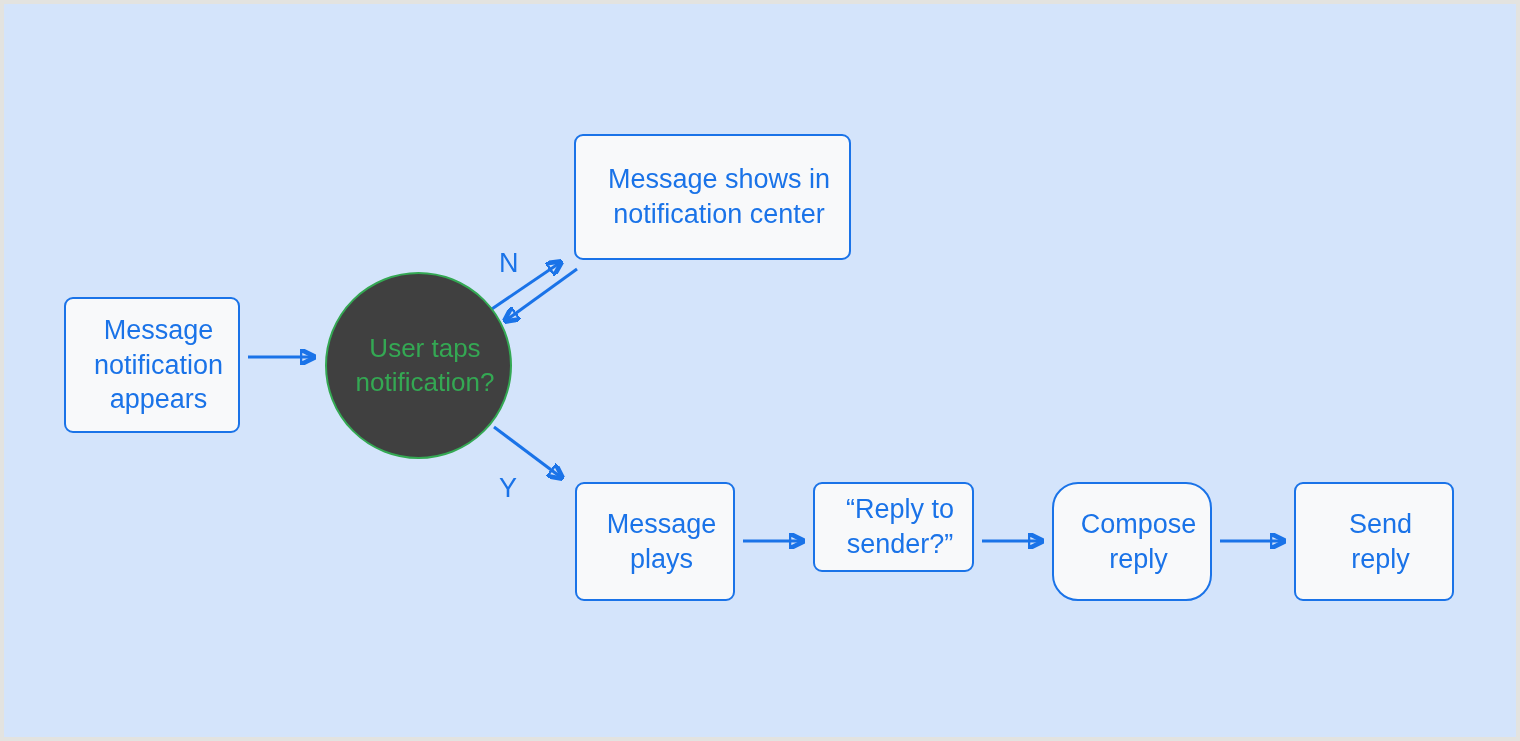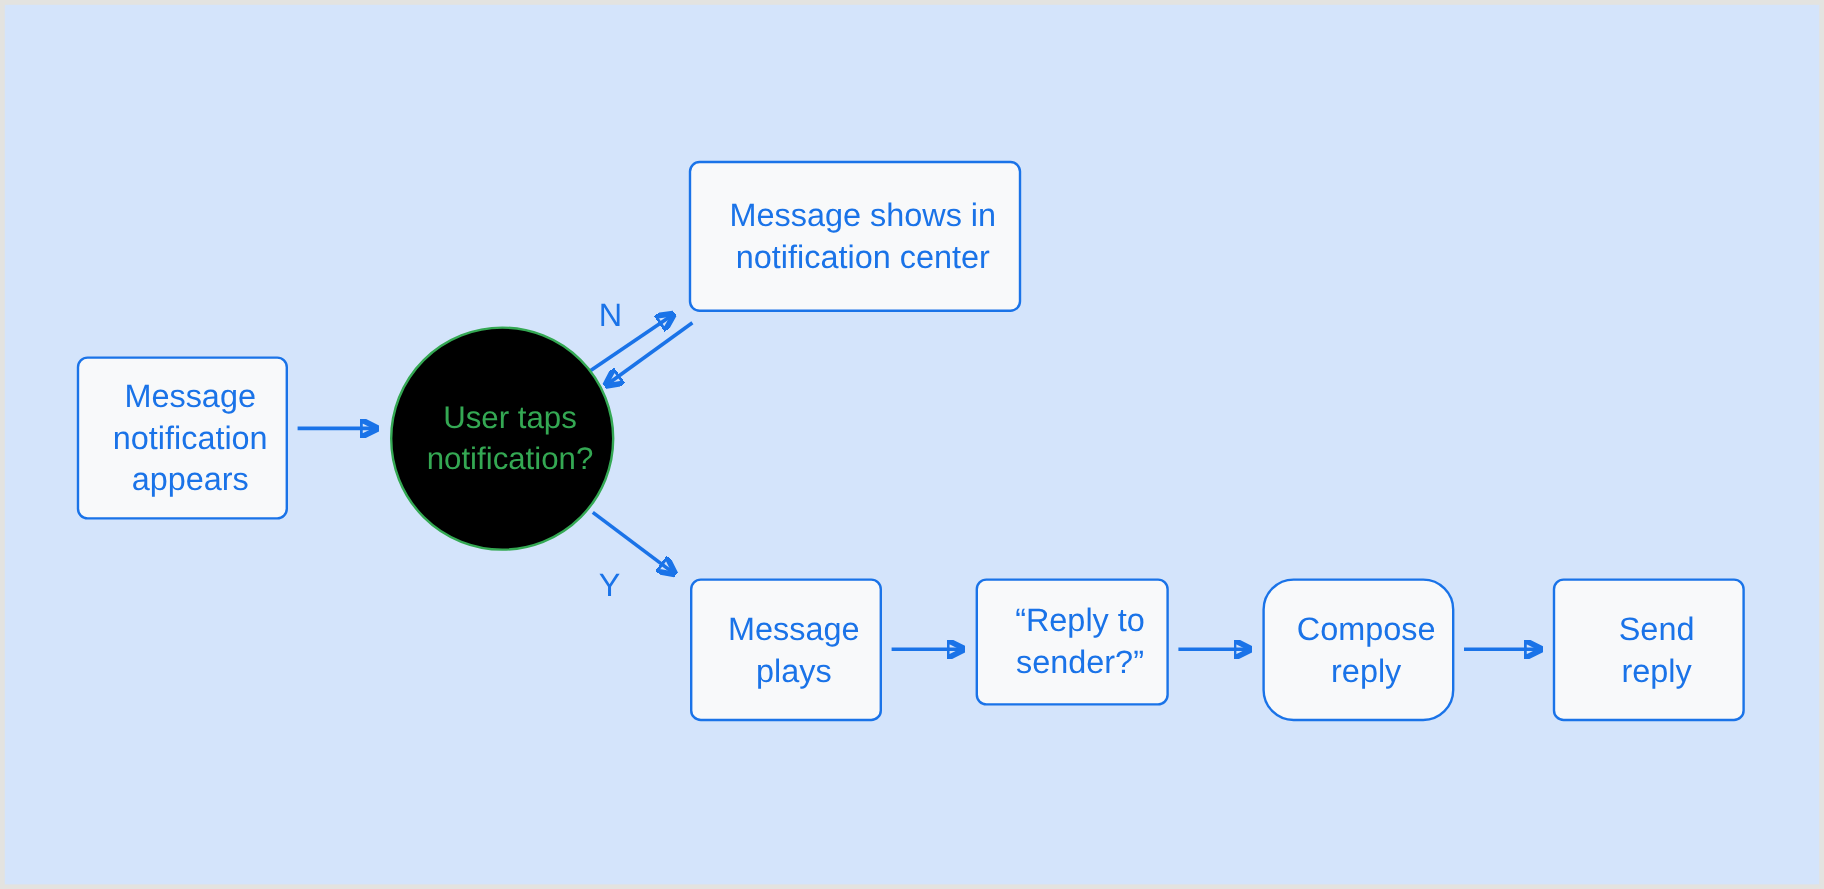--- a/index.html
+++ b/index.html
@@ -34,21 +34,21 @@
     padding-left: 13px;
   }
   .box {
     background: #f8f9fa;
     border: 2px solid #1a73e8;
     border-radius: 9px;
     color: #1a73e8;
     font-size: 27px;
   }
   .decision {
-    background: #000000;
+    background: #404040;
     border: 2px solid #34a853;
     border-radius: 50%;
     color: #34a853;
     font-size: 26px;
   }
   .edge-label {
     position: absolute;
     color: #1a73e8;
     font-size: 27px;
     line-height: 1;
@@ -115,21 +115,21 @@
 
   <div class="node decision" style="left:321px; top:268px; width:187px; height:187px;">User taps
 notification?</div>
 
   <div class="node box" style="left:570px; top:130px; width:277px; height:126px;">Message shows in
 notification center</div>
 
   <div class="node box" style="left:571px; top:478px; width:160px; height:119px;">Message
 plays</div>
 
-  <div class="node box" style="left:809px; top:478px; width:161px; height:106px;">“Reply to
+  <div class="node box" style="left:809px; top:478px; width:161px; height:90px;">“Reply to
 sender?”</div>
 
   <div class="node box" style="left:1048px; top:478px; width:160px; height:119px;border-radius:26px;">Compose
 reply</div>
 
   <div class="node box" style="left:1290px; top:478px; width:160px; height:119px;">Send
 reply</div>
 
   <div class="edge-label" style="left:495px; top:246px;">N</div>
 

